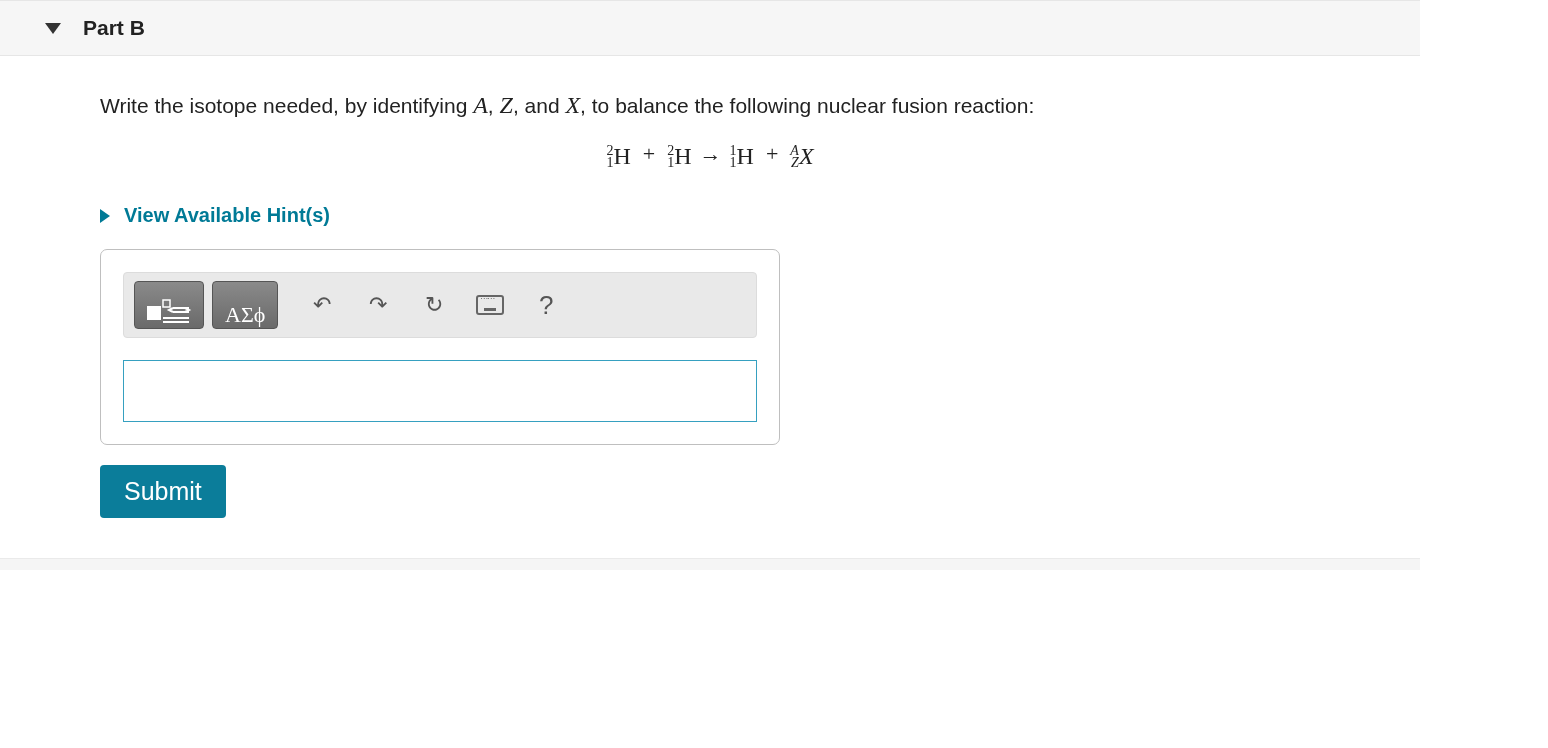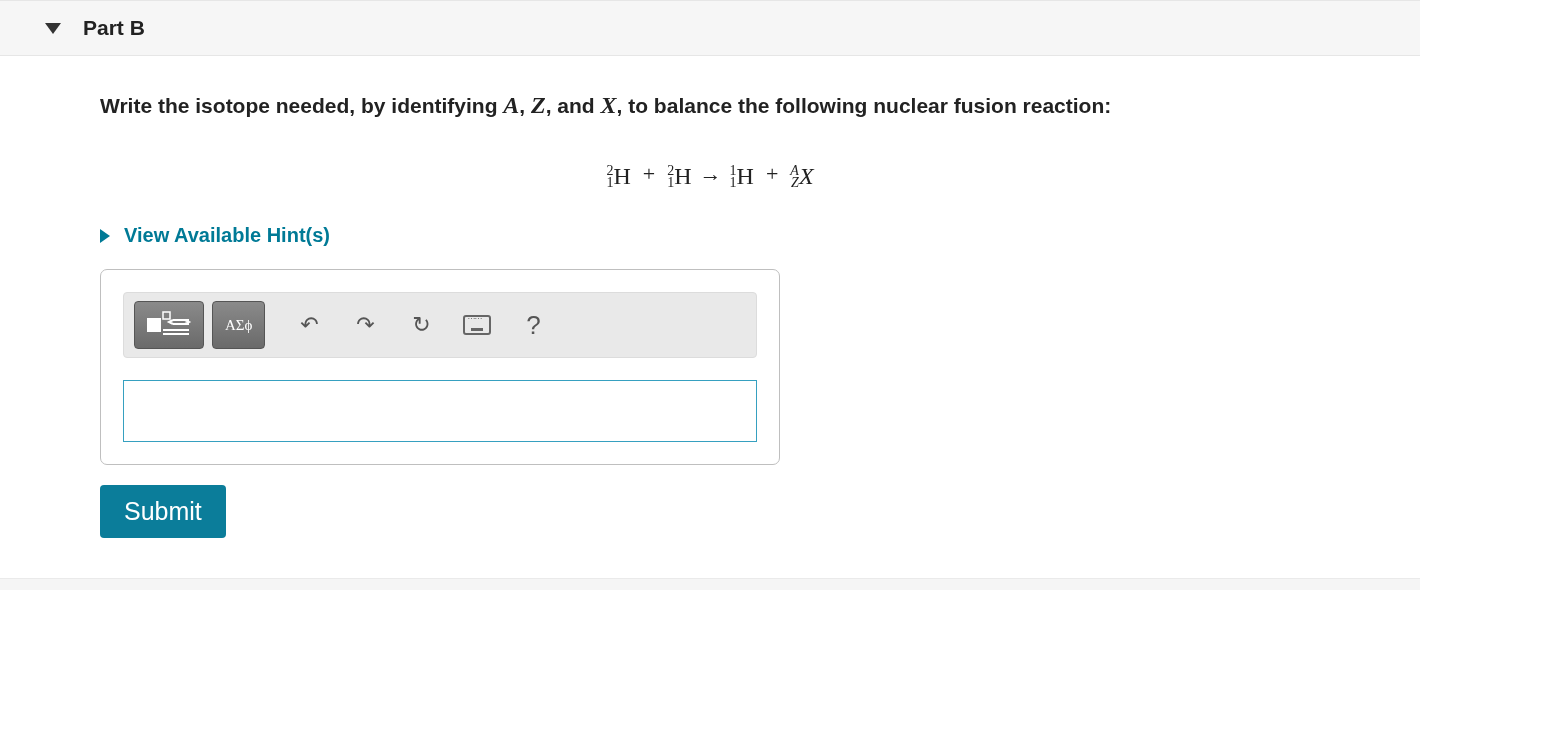--- a/index.html
+++ b/index.html
@@ -2,37 +2,37 @@
 <html><head>
 <meta charset="utf-8">
 <style>
   * { box-sizing: border-box; margin: 0; padding: 0; }
   body { font-family: "Helvetica Neue", Helvetica, Arial, sans-serif; color: #222; background: #fff; font-size: 19px; }
   .container { width: 1420px; }
   .part-header { background: #f6f6f6; border-top: 1px solid #e6e6e6; border-bottom: 1px solid #e6e6e6; padding: 15px 0 15px 45px; display: flex; align-items: center; }
   .part-header .arrow { width: 0; height: 0; border-left: 8px solid transparent; border-right: 8px solid transparent; border-top: 11px solid #333; margin-right: 22px; }
   .part-title { font-weight: 700; font-size: 21px; }
   .content { padding: 36px 0 0 100px; max-width: 1448px; }
-  .prompt-line { font-size: 21px; margin-bottom: 40px; font-weight: 700; }
+  .prompt-line { font-size: 21px; margin-bottom: 20px; font-weight: 400; }
   .mathvar { font-family: "Times New Roman", Times, serif; font-style: italic; font-size: 24px; }
   .equation { text-align: center; font-family: "Times New Roman", Times, serif; font-size: 24px; margin: 0 0 30px 0; padding-right: 100px; }
   .eq-term { display: inline-block; vertical-align: middle; position: relative; }
   .pre { display: inline-block; vertical-align: middle; text-align: right; line-height: 0.85; font-size: 14px; position: relative; top: 1px; }
   .pre .sup { display: block; }
   .pre .sub { display: block; }
   .elem { display: inline-block; vertical-align: middle; font-size: 24px; line-height: 1; }
   .elemX { font-style: italic; }
   .op { display: inline-block; vertical-align: middle; margin: 0 6px; font-size: 22px; }
   .arrowop { display: inline-block; vertical-align: middle; margin: 0 2px; font-size: 22px; }
   .instr { font-weight: 700; font-size: 21px; margin-bottom: 24px; }
   .hints { display: flex; align-items: center; color: #007a96; font-weight: 700; font-size: 20px; cursor: pointer; margin-bottom: 22px; margin-top: 36px; }
   .hints .play { width: 0; height: 0; border-top: 7px solid transparent; border-bottom: 7px solid transparent; border-left: 10px solid #007a96; margin-right: 14px; }
   .answer-box { width: 680px; border: 1px solid #bfbfbf; border-radius: 7px; padding: 22px; background: #fff; margin-bottom: 20px; }
   .toolbar { background: #e9e9e9; border: 1px solid #dcdcdc; border-radius: 4px; padding: 8px 10px; display: flex; align-items: center; gap: 8px; margin-bottom: 22px; }
-  .tb-btn-dark { background: linear-gradient(#8a8a8a,#6a6a6a); border: 1px solid #555; border-radius: 4px; color: #fff; height: 48px; display: flex; align-items: center; justify-content: center; padding: 0 12px; cursor: pointer; font-size: 15px; }
+  .tb-btn-dark { background: linear-gradient(#8a8a8a,#6a6a6a); border: 1px solid #555; border-radius: 4px; color: #fff; height: 48px; display: flex; align-items: flex-end; justify-content: center; padding: 0 12px; cursor: pointer; font-size: 22px; }
   .tb-btn-dark.templates { padding: 0 10px; }
   .templates svg { display: block; }
   .tb-icon { width: 48px; height: 48px; display: flex; align-items: center; justify-content: center; color: #555; cursor: pointer; font-size: 22px; }
   .tb-icon.help { font-size: 26px; font-weight: 400; }
   .tb-spacer { flex: 0 0 4px; }
   .kbd-icon { border: 2px solid #666; border-radius: 3px; width: 28px; height: 20px; position: relative; }
   .kbd-icon::before { content: "⋯⋯"; position: absolute; top: -3px; left: 2px; font-size: 8px; letter-spacing: -1px; color: #666; }
   .kbd-icon::after { content: ""; position: absolute; bottom: 2px; left: 6px; right: 6px; height: 3px; background: #666; }
   .input-field { width: 100%; height: 62px; border: 1px solid #36a0c0; background: #fff; outline: none; padding: 6px 10px; font-size: 18px; font-family: inherit; }
   .submit-btn { background: #0b7d9a; color: #fff; border: none; border-radius: 4px; font-size: 25px; padding: 12px 24px; cursor: pointer; }

